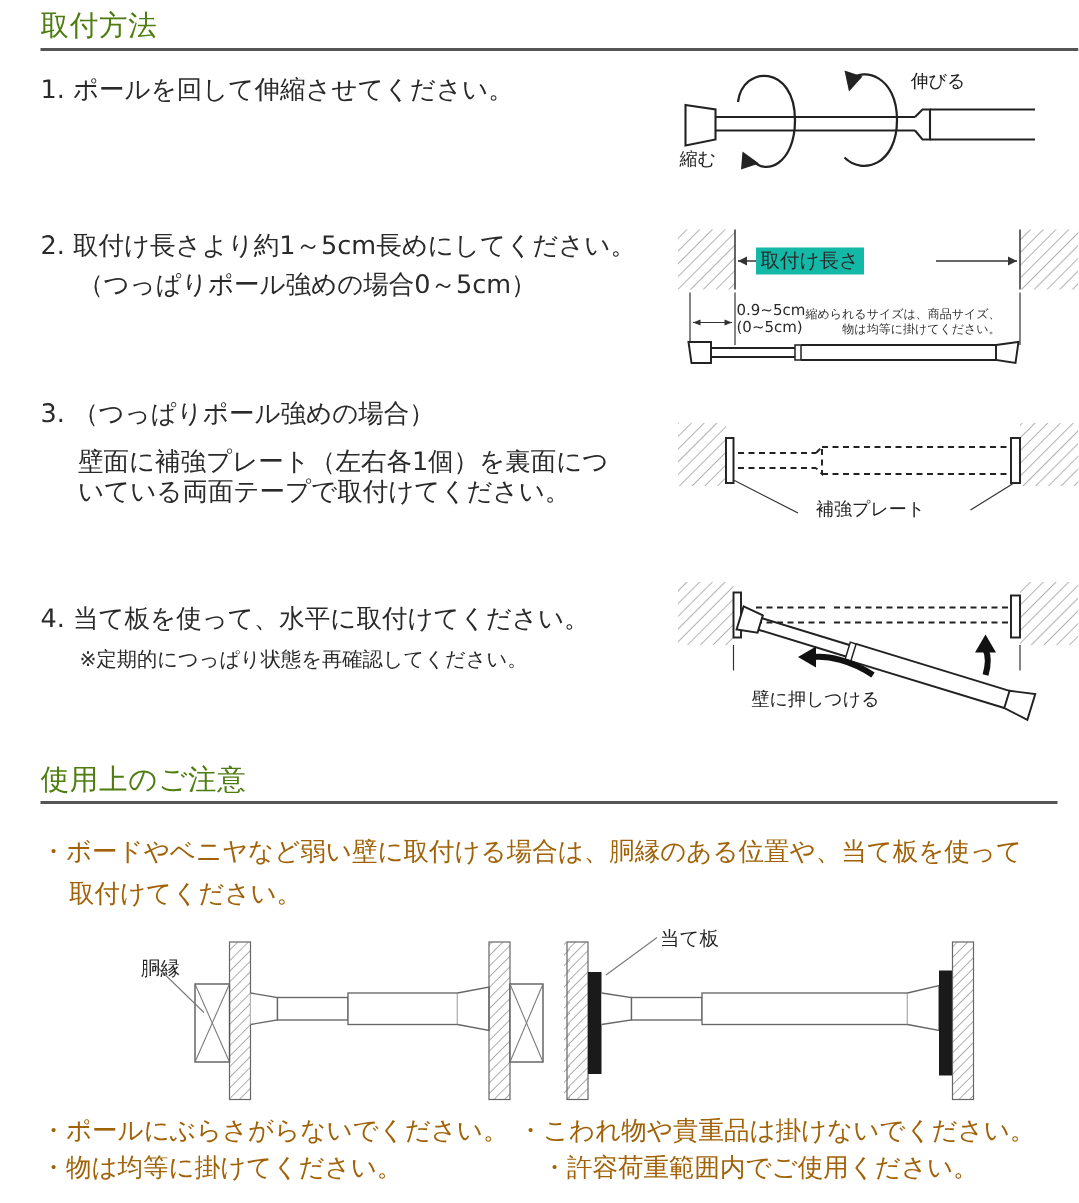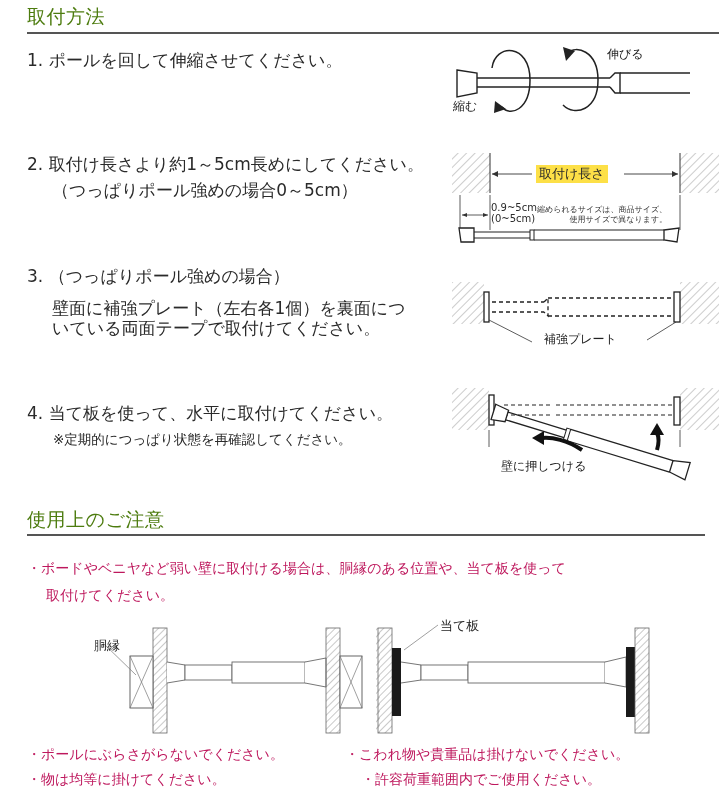--- a/index.html
+++ b/index.html
@@ -3,21 +3,21 @@
 <meta charset="utf-8">
 <style>
   html, body { margin: 0; padding: 0; background: #ffffff; }
   body { width: 719px; height: 802px; position: relative; overflow: hidden;
          font-family: "DejaVu Sans", "Liberation Sans", sans-serif; color: #2a2a2a; }
   .abs { position: absolute; }
   .heading { font-size: 19px; color: #4d7c0f; letter-spacing: 0.5px; }
   .rule { height: 2px; background: #555; }
   .step { font-size: 17px; line-height: 26px; color: #2a2a2a; white-space: nowrap; }
   .note { font-size: 13.5px; color: #2a2a2a; white-space: nowrap; }
-  .bullet { font-size: 14px; line-height: 26px; white-space: nowrap; color: #be185d; }
+  .bullet { font-size: 17px; line-height: 26px; white-space: nowrap; color: #a16207; }
   .dlabel { font-size: 12px; color: #222; white-space: nowrap; text-align: center; }
   .small { font-size: 8px; color: #333; white-space: nowrap; line-height: 10px; }
   svg { position: absolute; overflow: visible; }
 </style>
 </head>
 <body>
 
 <svg width="0" height="0" style="position:absolute">
   <defs>
     <pattern id="hatch" patternUnits="userSpaceOnUse" width="6" height="6" patternTransform="rotate(45)">
@@ -93,28 +93,28 @@
   <path d="M36,65 L31,63 L31,67 Z" fill="#333"></path>
 
   <path d="M7,78 L22,78 L22,92 L9,92 Z" fill="#fff" stroke="#222" stroke-width="1.3"></path>
   <line x1="22" y1="82" x2="78" y2="82" stroke="#222" stroke-width="1.2"></line>
   <line x1="22" y1="88" x2="78" y2="88" stroke="#222" stroke-width="1.2"></line>
   <rect x="78" y="80" width="4" height="10" fill="#fff" stroke="#222" stroke-width="1"></rect>
   <line x1="82" y1="80" x2="212" y2="80" stroke="#222" stroke-width="1.2"></line>
   <line x1="82" y1="90" x2="212" y2="90" stroke="#222" stroke-width="1.2"></line>
   <path d="M212,80 L227,78 L225,92 L212,90 Z" fill="#fff" stroke="#222" stroke-width="1.3"></path>
 </svg>
-<div class="abs" style="left:536px; top:165px; font-size:13px; background:#fde047; padding:0 3px;">取付け長さ</div>
+<div class="abs" style="left:504px; top:165px; font-size:13px; background:#14b8a6; padding:0 3px;">取付け長さ</div>
 <div class="abs" style="left:491px; top:202px; font-size:10px; line-height:11px;">
   <div>0.9~5cm</div>
   <div>(0~5cm)</div>
 </div>
 <div class="abs small" style="left:537px; top:205px;text-align:right;">
   <div>縮められるサイズは、商品サイズ、</div>
-  <div>使用サイズで異なります。</div>
+  <div>物は均等に掛けてください。</div>
 </div>
 </div>
 
 <div class="abs step" style="left:27px; top:263px;">
   <span>3.</span>
   <span>（つっぱりポール強めの場合）</span>
 </div>
 <div class="abs step" style="left:52px; top:295px;">壁面に補強プレート（左右各1個）を裏面につ</div>
 <div class="abs step" style="left:52px; top:315px;">いている両面テープで取付けてください。</div>
 
@@ -174,21 +174,21 @@
   <path d="M205,65 C207,58 207,52 205,48" fill="none" stroke="#111" stroke-width="4"></path>
   <path d="M205,38 L198,50 L212,50 Z" fill="#111"></path>
 </svg>
 <div class="abs dlabel" style="left:501px; top:458px;">壁に押しつける</div>
 </div>
 
 <div class="abs heading" style="left:27px; top:507px;">使用上のご注意</div>
 <div class="abs rule" style="left:27px; top:534px; width:678px;"></div>
 
 <div class="abs bullet" style="left:27px; top:555px;">・ボードやベニヤなど弱い壁に取付ける場合は、胴縁のある位置や、当て板を使って</div>
-<div class="abs bullet" style="left:46px; top:583px;font-family:Liberation Serif, serif;">取付けてください。</div>
+<div class="abs bullet" style="left:46px; top:583px;">取付けてください。</div>
 
 <div>
 <svg style="left:60px; top:620px;" width="320" height="120">
 
   <rect x="93" y="8" width="14" height="105" fill="url(#hatch2)" stroke="#666" stroke-width="0.8"></rect>
 
   <rect x="70" y="36" width="23" height="52" fill="#fff" stroke="#555" stroke-width="0.9"></rect>
   <line x1="70" y1="36" x2="93" y2="88" stroke="#777" stroke-width="0.7"></line>
   <line x1="93" y1="36" x2="70" y2="88" stroke="#777" stroke-width="0.7"></line>
 

